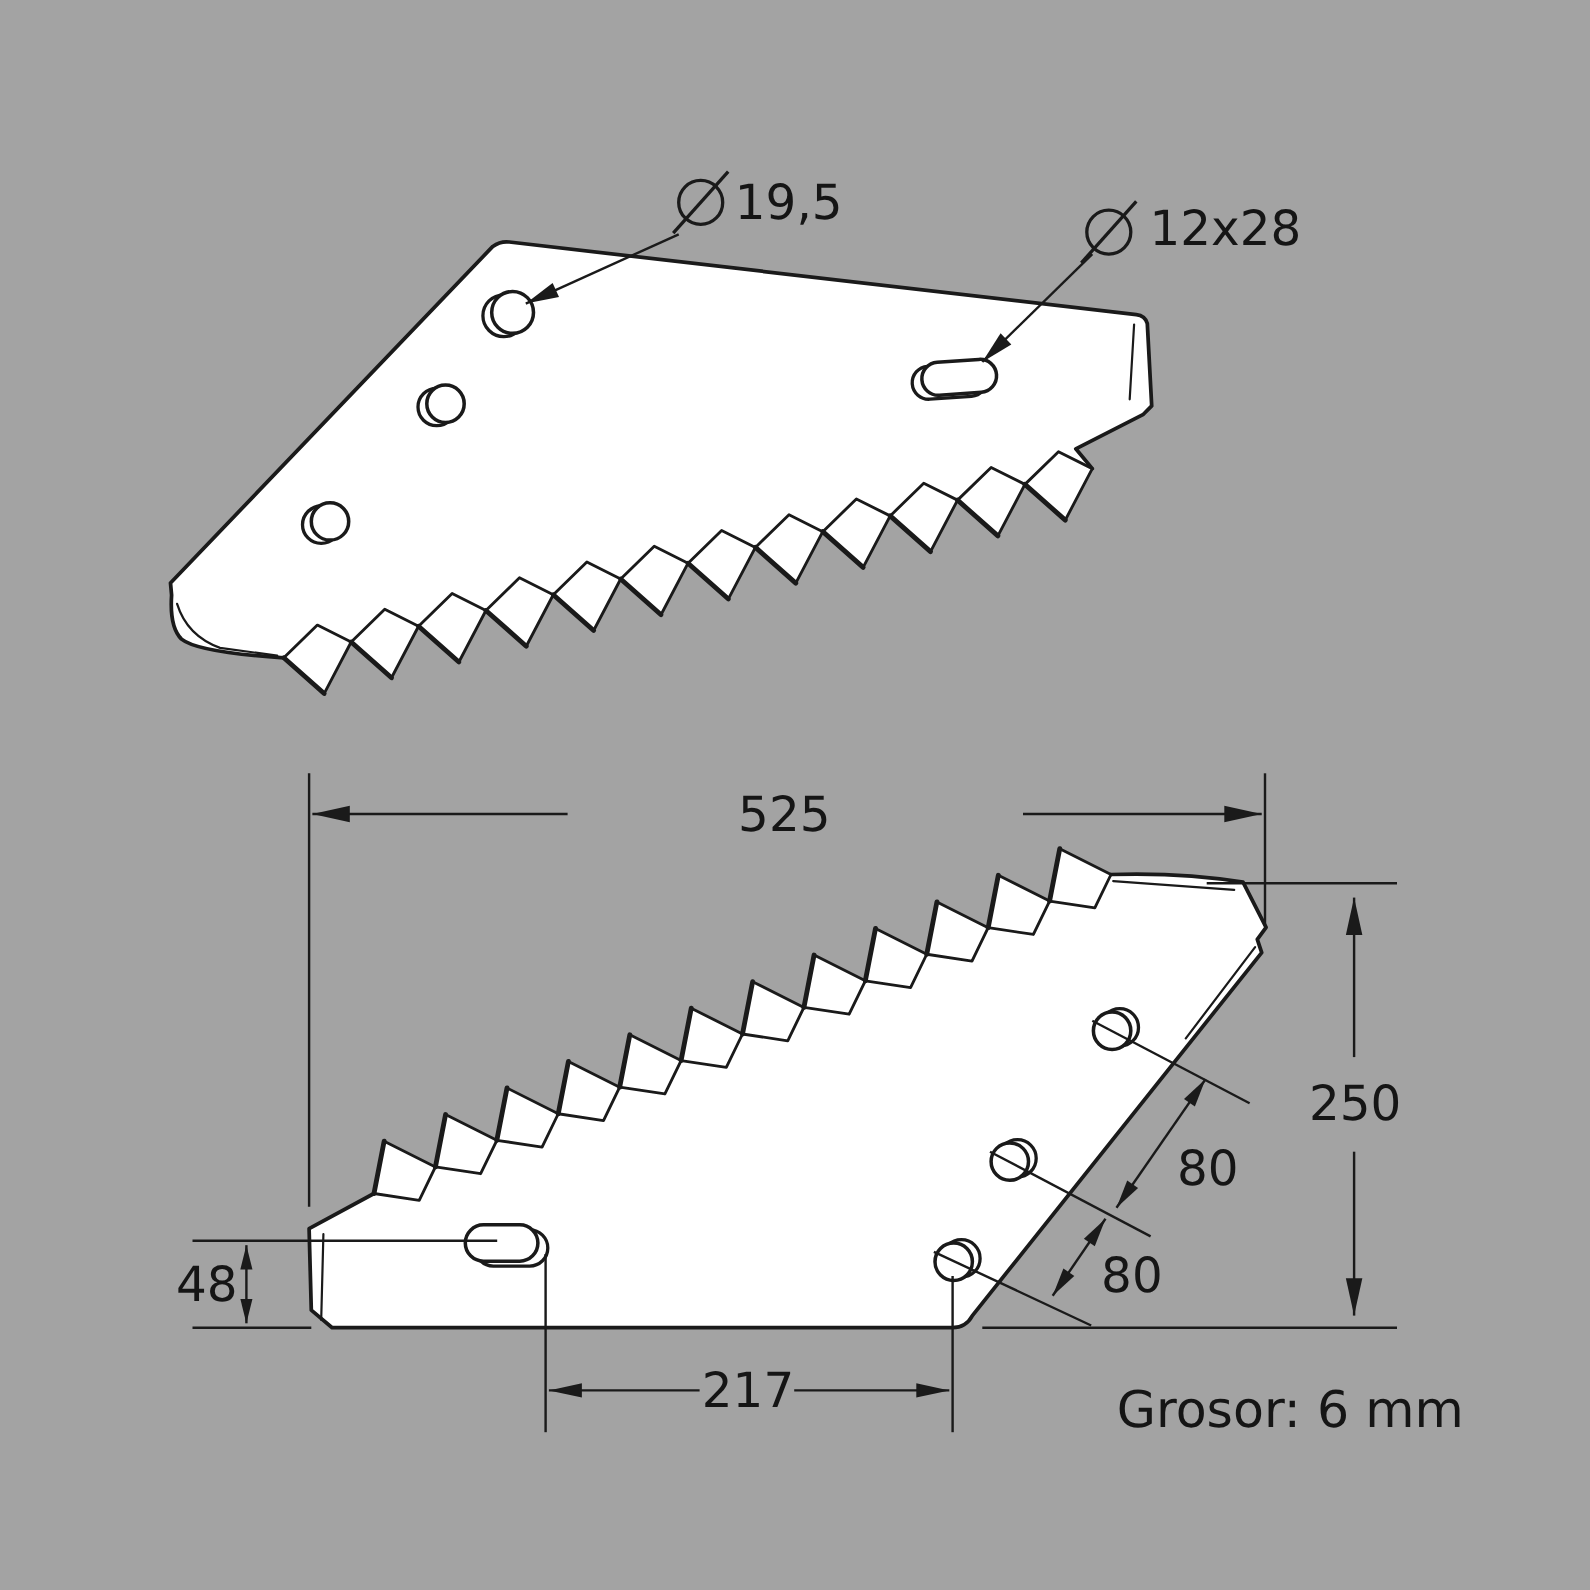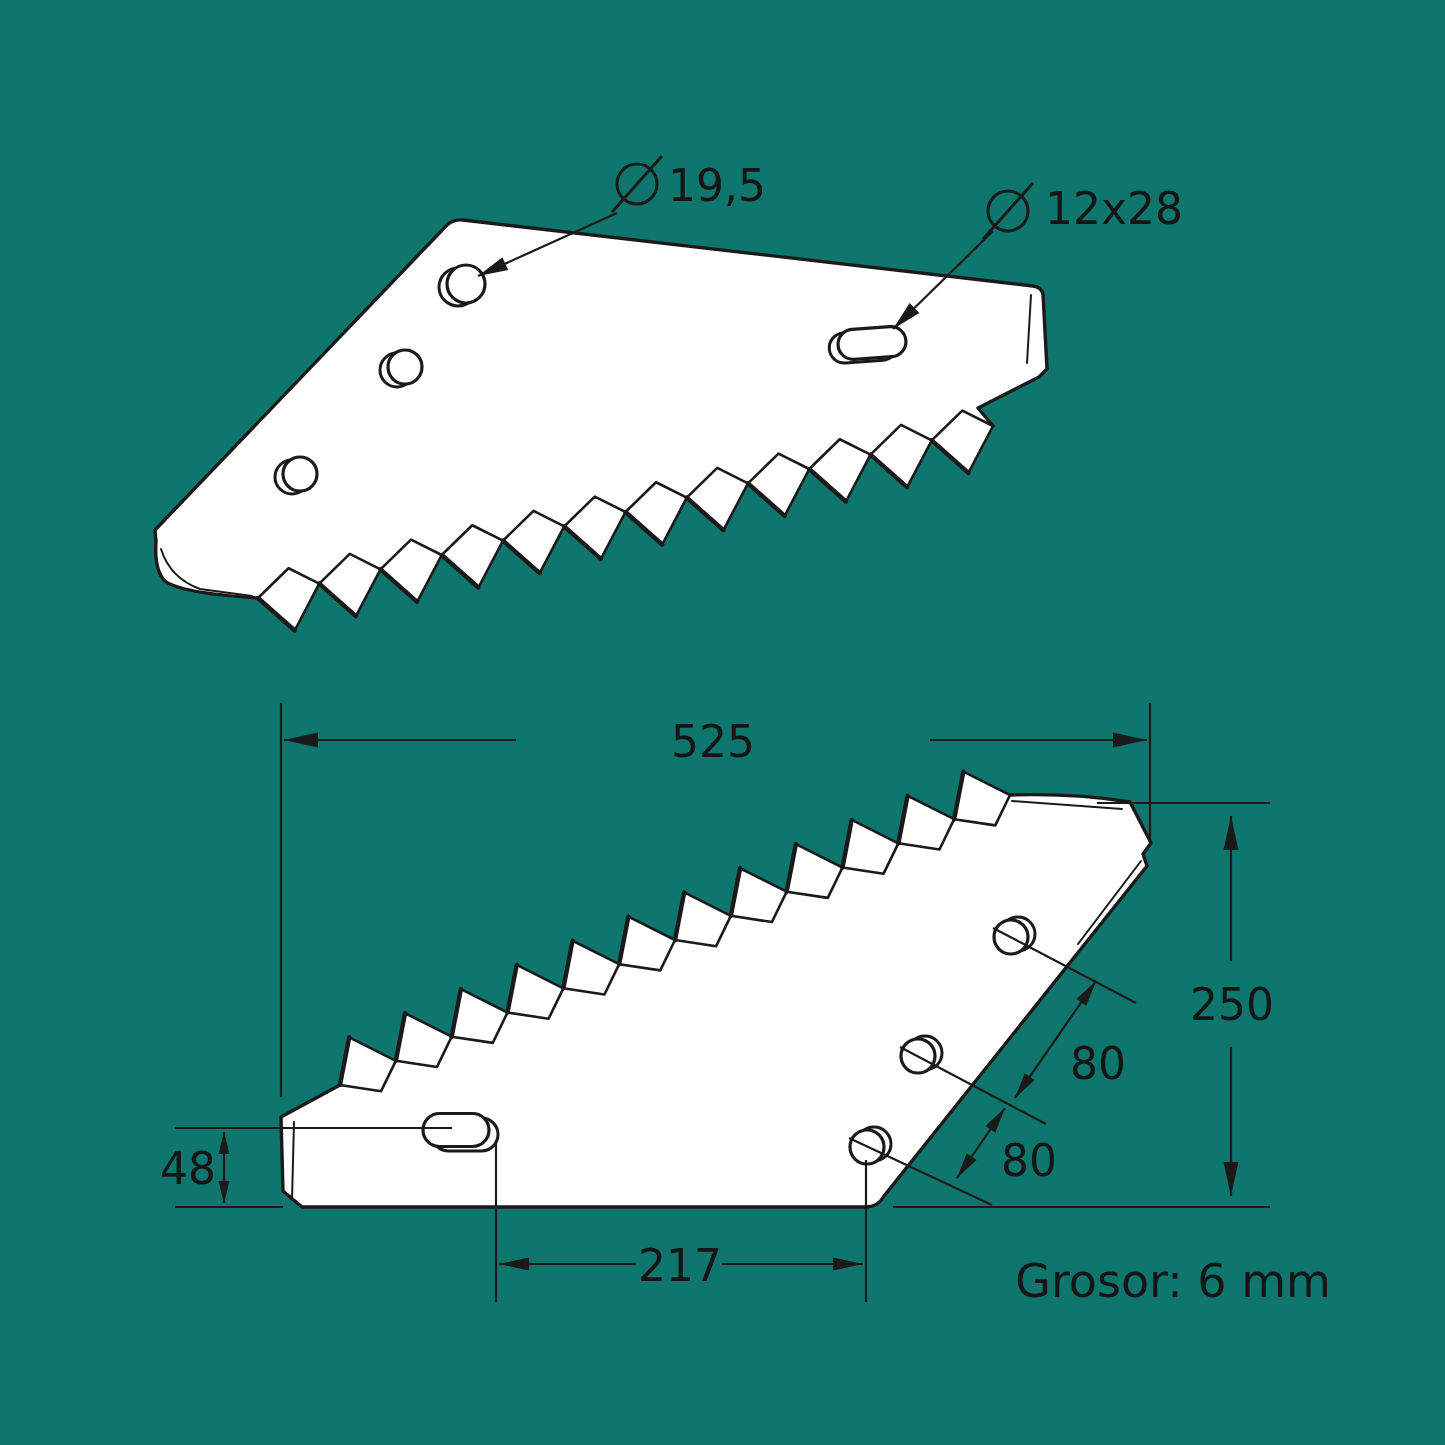--- a/index.html
+++ b/index.html
@@ -1,16 +1,16 @@
 <!DOCTYPE html>
 <html><head>
 <meta charset="utf-8">
 <style>
   html,body{margin:0;padding:0;background:#ffffff;}
-  .canvas{position:relative;width:1445px;height:1445px;background:#0f766e;overflow:hidden;}
+  .canvas{position:relative;width:1445px;height:1445px;background:#a3a3a3;overflow:hidden;}
   svg{display:block;}
   text{fill:#151515;font-family:"DejaVu Sans","Liberation Sans",sans-serif;font-weight:400;}
   .dimtxt{font-size:44px;}
   .notetxt{font-size:46px;}
   .outline{fill:#ffffff;stroke:#1a1a1a;stroke-width:3.4;stroke-linejoin:round;stroke-linecap:round;}
   .inner{fill:none;stroke:#1a1a1a;stroke-width:2;stroke-linecap:round;}
   .dim{stroke:#1a1a1a;stroke-width:2.2;fill:none;stroke-linecap:butt;}
   .hole{fill:#ffffff;stroke:#1a1a1a;stroke-width:3.2;}
   .holeback{fill:#ffffff;stroke:#1a1a1a;stroke-width:3;}
   .sym{fill:none;stroke:#1a1a1a;stroke-width:3;}

